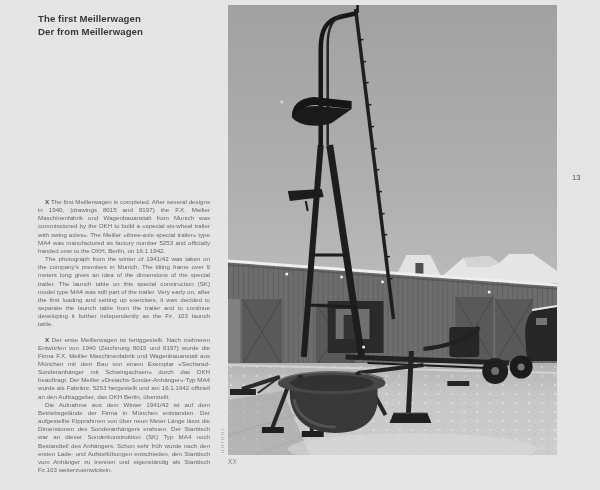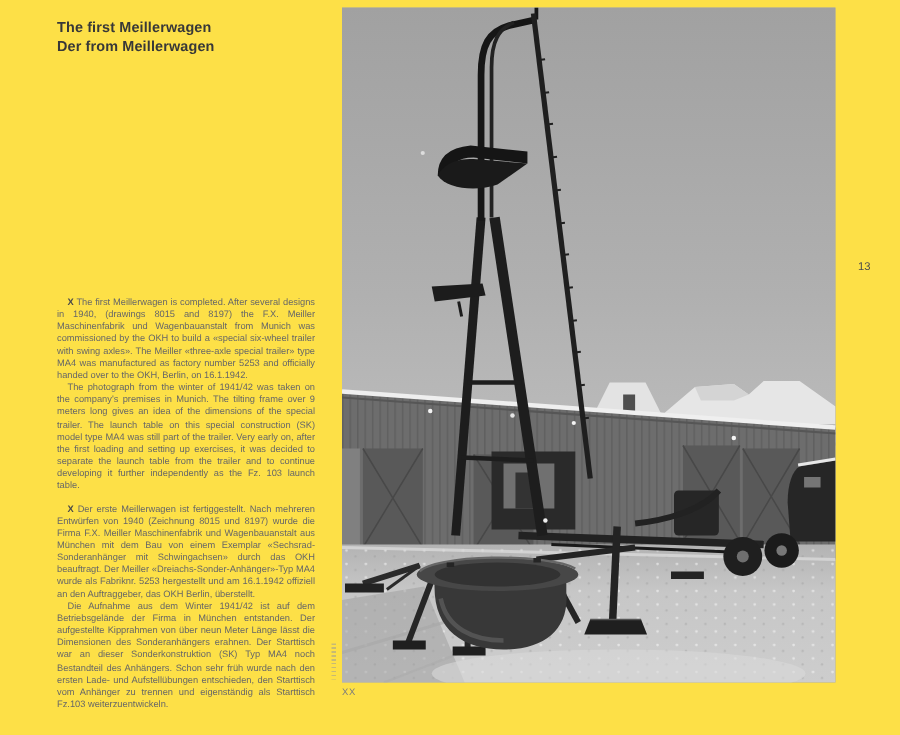--- a/index.html
+++ b/index.html
@@ -1,20 +1,20 @@
 <!DOCTYPE html>
 <html><head>
 <meta charset="utf-8">
 <style>
   html,body{margin:0;padding:0;}
   body{
     width:600px;height:490px;background:#ffffff;overflow:hidden;position:relative;
     font-family:"Liberation Sans", sans-serif;
   }
-  .page{position:absolute;inset:0;background:#fde047;}
+  .page{position:absolute;inset:0;background:#e5e5e5;}
   .title{
     position:absolute;left:38px;top:13px;width:185px;
     font-size:9.6px;line-height:12.6px;font-weight:bold;color:#383838;letter-spacing:.1px;
   }
   .textcol{
     position:absolute;left:38px;top:198px;width:172px;
     font-size:6.2px;line-height:8.15px;color:#676767;
     text-align:justify;
   }
   .textcol p{margin:0;text-indent:7px;hyphens:auto;-webkit-hyphens:auto;}

